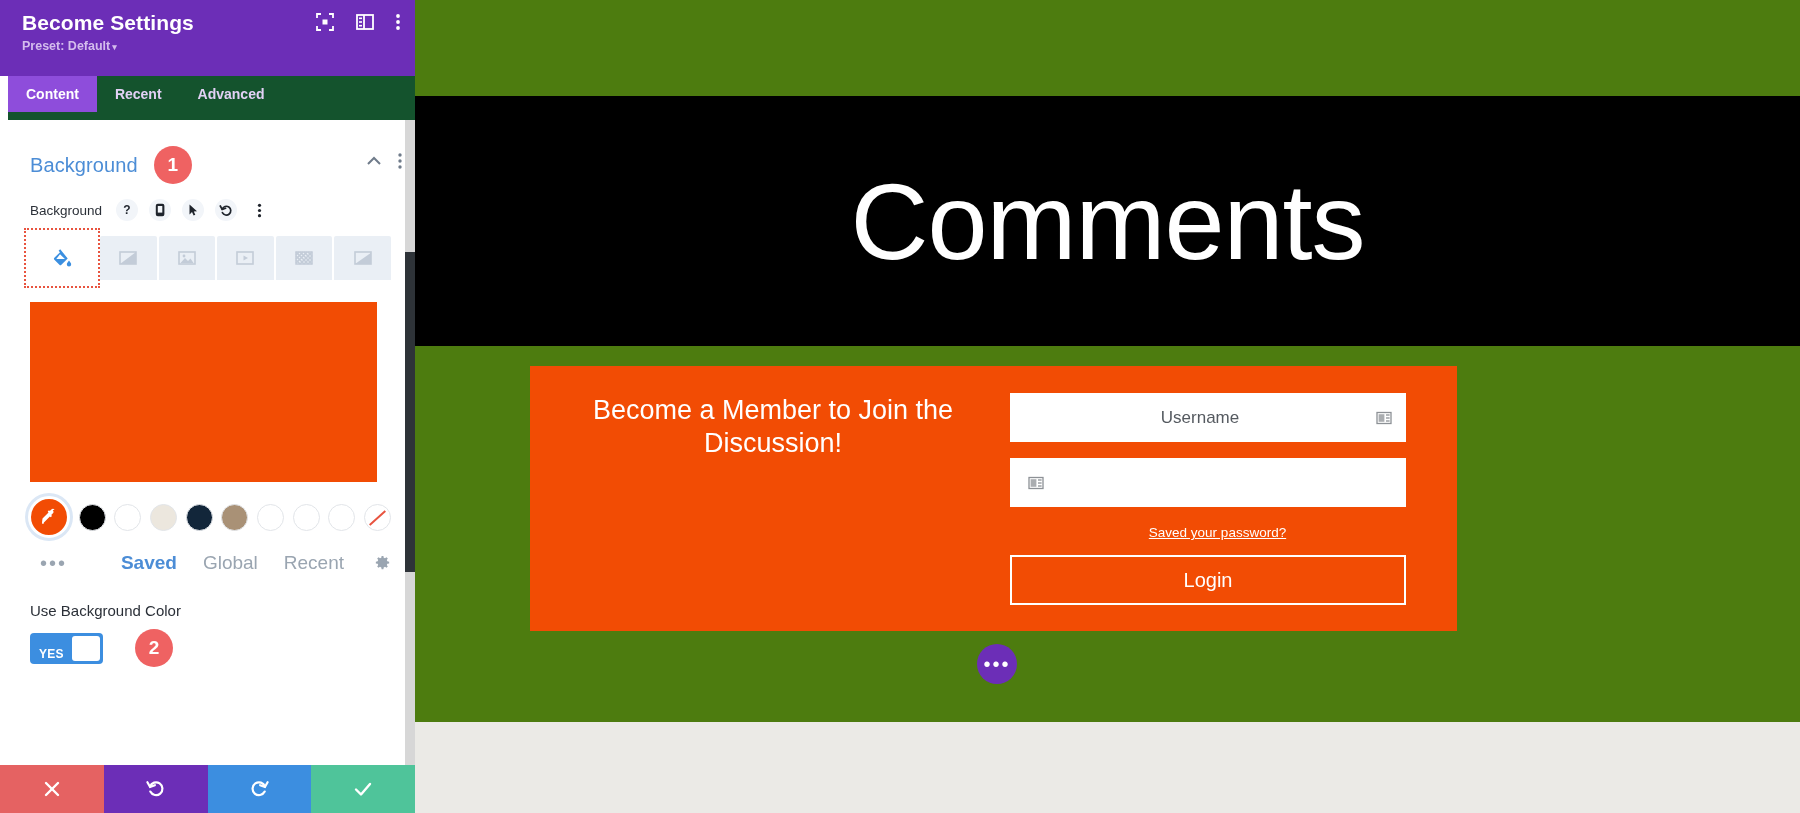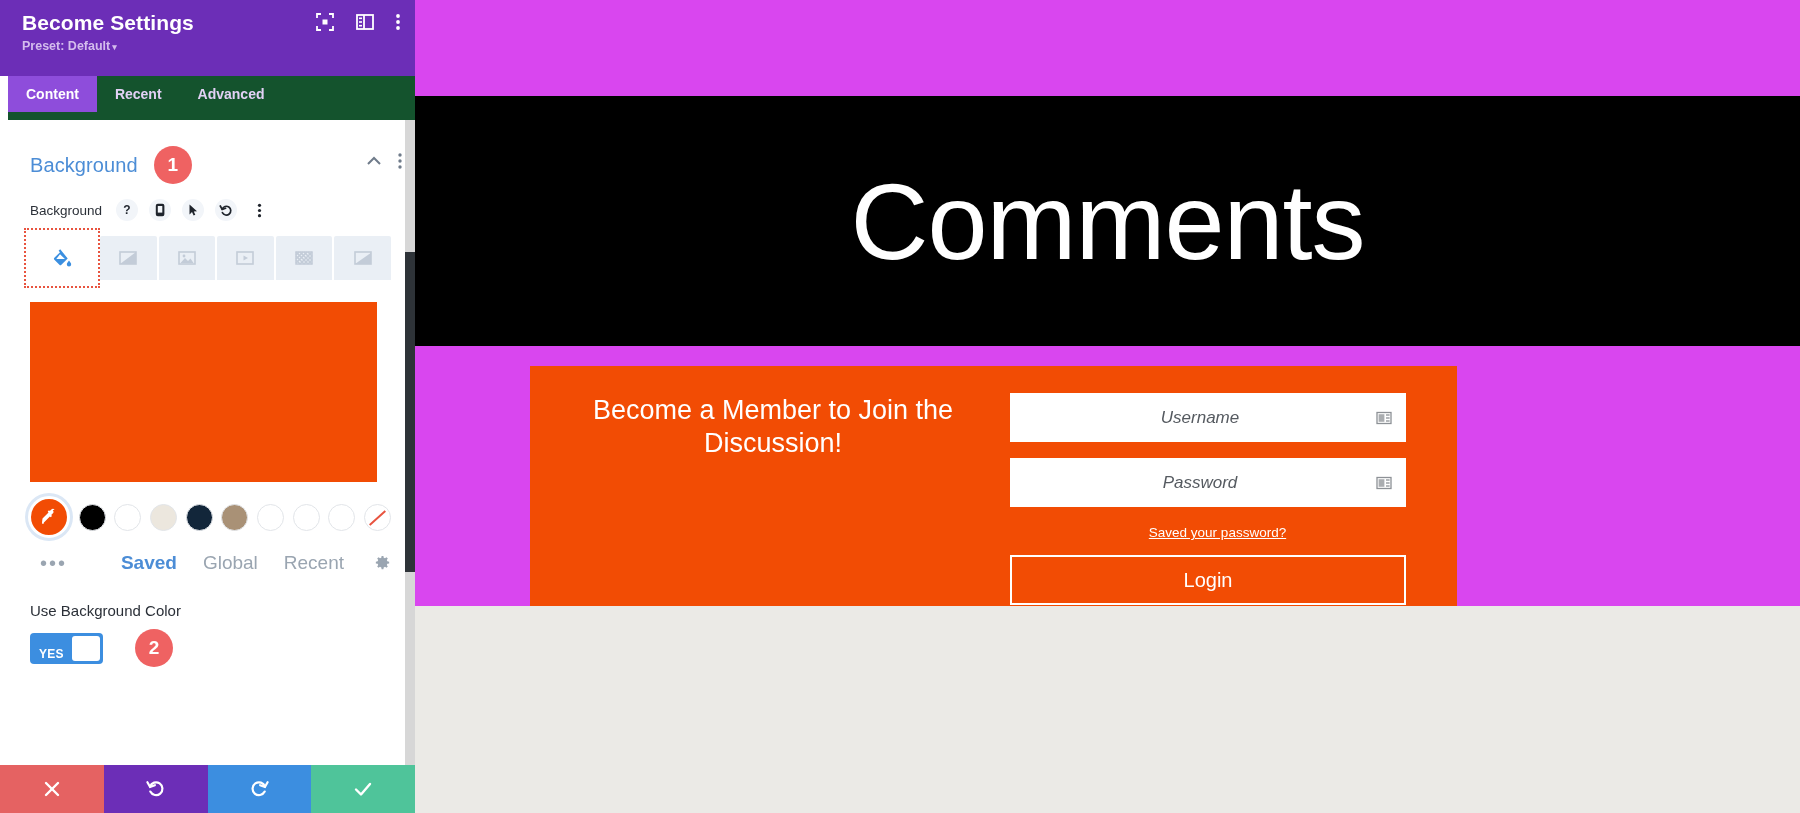--- a/index.html
+++ b/index.html
@@ -210,22 +210,22 @@
   }
   .fbtn svg { display: block; }
   .fbtn.cancel { background: #e56262; }
   .fbtn.undo   { background: #6c2eb7; }
   .fbtn.redo   { background: #3c8ee0; }
   .fbtn.save   { background: #4fc49a; }
 
   
   #preview {
     position: absolute; left: 415px; top: 0;
-    width: 1385px; height: 606px;
-    background: #d946ef;
+    width: 1385px; height: 722px;
+    background: #4d7c0f;
     overflow: hidden;
   }
   .hero {
     position: absolute; left: 0; top: 96px;
     width: 1385px; height: 250px;
     background: #000;
     display: flex; align-items: center; justify-content: center;
   }
   .hero-title {
     color: #fff; font-size: 108px; font-weight: normal;
@@ -246,21 +246,20 @@
     font-weight: normal;
   }
   .login-right {
     width: 415px; padding-top: 27px;
   }
   .field {
     width: 396px; height: 49px; background: #fff;
     display: flex; align-items: center;
     padding: 0 12px 0 16px; margin-bottom: 16px;
     position: relative;
-    font-style: italic;
   }
   .field-text {
     font-size: 17px; color: #555a60; flex: 1 1 auto;
   }
   .field-icon { width: 20px; height: 20px; color: #8d9196; flex:0 0 auto;}
   .forgot {
     color: #fff; font-size: 13.5px; text-decoration: underline;
     display: inline-block; margin-bottom: 15px; cursor: pointer;
   }
   .login-btn {
@@ -517,21 +516,20 @@
             <svg width="20" height="20" viewBox="0 0 20 20" fill="none" stroke="currentColor" stroke-width="1.3">
               <rect x="3" y="4.5" width="14" height="11"></rect>
               <rect x="4.6" y="6.2" width="5.8" height="7.6" fill="currentColor" stroke="none" opacity="0.75"></rect>
               <line x1="12" y1="7" x2="15.6" y2="7"></line>
               <line x1="12" y1="10" x2="15.6" y2="10"></line>
               <line x1="12" y1="13" x2="15.6" y2="13"></line>
             </svg>
           </span>
         </div>
         <div class="field">
-          <span class="field-text">Password</span>
           <span class="field-icon">
             <svg width="20" height="20" viewBox="0 0 20 20" fill="none" stroke="currentColor" stroke-width="1.3">
               <rect x="3" y="4.5" width="14" height="11"></rect>
               <rect x="4.6" y="6.2" width="5.8" height="7.6" fill="currentColor" stroke="none" opacity="0.75"></rect>
               <line x1="12" y1="7" x2="15.6" y2="7"></line>
               <line x1="12" y1="10" x2="15.6" y2="10"></line>
               <line x1="12" y1="13" x2="15.6" y2="13"></line>
             </svg>
           </span>
         </div>

